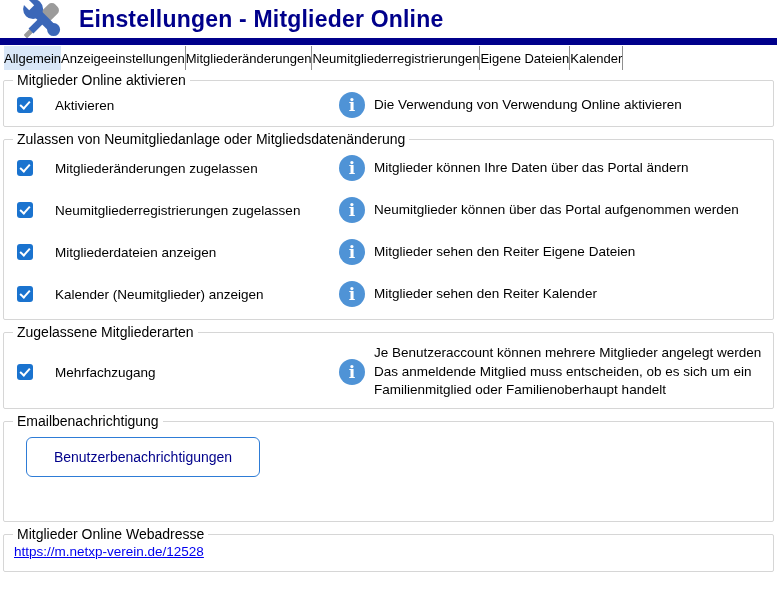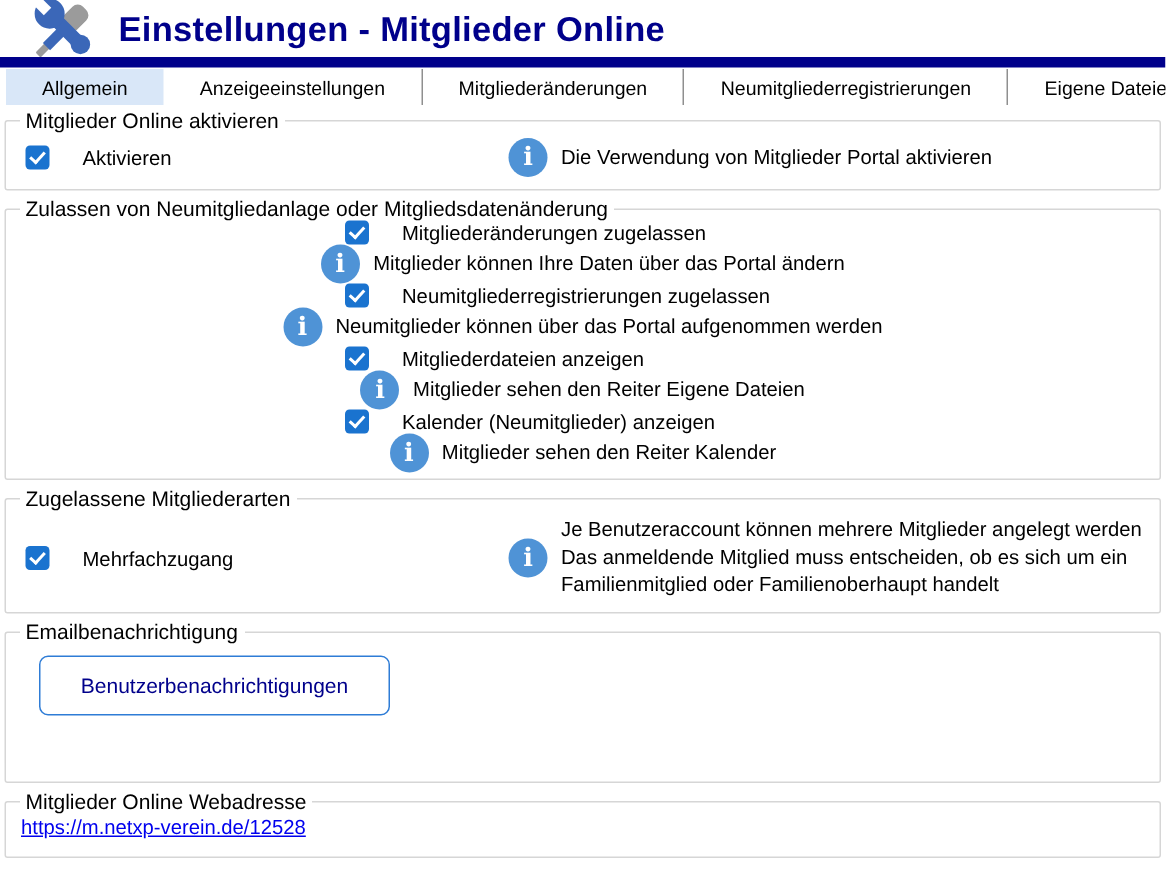--- a/index.html
+++ b/index.html
@@ -14,37 +14,37 @@
   .header .logo { width: 52px; height: 50px; flex: 0 0 auto; }
   .page-title {
     margin-left: 10px; font-size: 23px; font-weight: bold; color: #00008B;
     letter-spacing: 0.2px;
   }
   .accent-bar { height: 7px; width: 100%; background: #00008B; }
 
   
   .tabbar { display: flex; align-items: stretch; height: 24px; padding-left: 4px; margin-top: 1px; }
   .tab {
-    display: flex; align-items: center; padding: 0 24px; font-size: 13px;
+    display: flex; align-items: center; padding: 0 0; font-size: 13px;
     cursor: default; border-right: 1px solid #8f8f8f; white-space: nowrap;
   }
   .tab.active { background: #D9E7F8; border-right: none; }
 
   
   .content { padding: 2px 1px 0 1px; }
   fieldset {
     border: 1px solid #d6d6d6; border-radius: 2px;
     margin: 0 2px 4px 2px; padding: 0 8px 4px 8px;
   }
   legend { font-size: 14px; padding: 0 4px; margin-left: 1px; }
 
   
   .row { display: flex; align-items: center; }
   .row.h34 { height: 34px; }
-  .row.h42 { height: 42px; flex-direction: column; }
+  .row.h42 { height: 42px; }
   .row.h62 { min-height: 64px; }
   .row-left { width: 327px; display: flex; align-items: flex-end; gap: 22px; padding-left: 5px; flex: 0 0 auto; }
   .row-right { display: flex; align-items: center; gap: 9px; }
   .cb-label { font-size: 13.5px; }
   .info-text { font-size: 13.5px; white-space: pre-line; line-height: 1.4; }
 
   
   .checkbox {
     width: 16px; height: 16px; border-radius: 3px; background: #cfcfcf;
     position: relative; flex: 0 0 auto; cursor: pointer;
@@ -117,21 +117,21 @@
 
   <fieldset>
     <legend>Mitglieder Online aktivieren</legend>
     <div class="row h34">
       <div class="row-left">
         <span class="checkbox checked"></span>
         <span class="cb-label">Aktivieren</span>
       </div>
       <div class="row-right">
         <span class="info-icon">i</span>
-        <span class="info-text">Die Verwendung von Mitglieder Portal aktivieren</span>
+        <span class="info-text">Die Verwendung von Verwendung Online aktivieren</span>
       </div>
     </div>
   </fieldset>
 
   <fieldset>
     <legend>Zulassen von Neumitgliedanlage oder Mitgliedsdatenänderung</legend>
 
     <div class="row h42">
       <div class="row-left">
         <span class="checkbox checked"></span>

